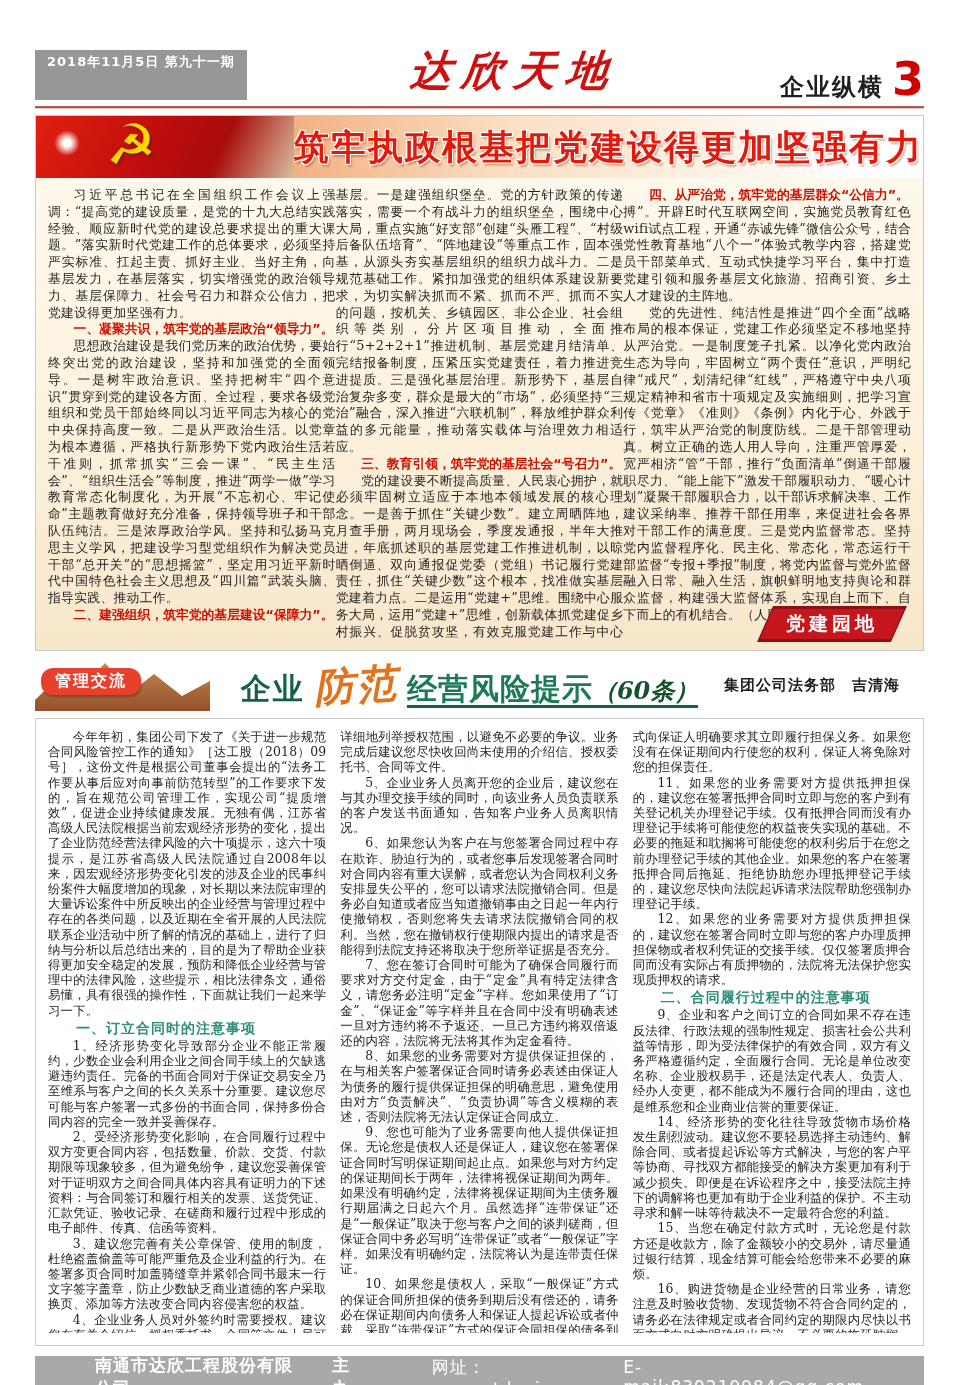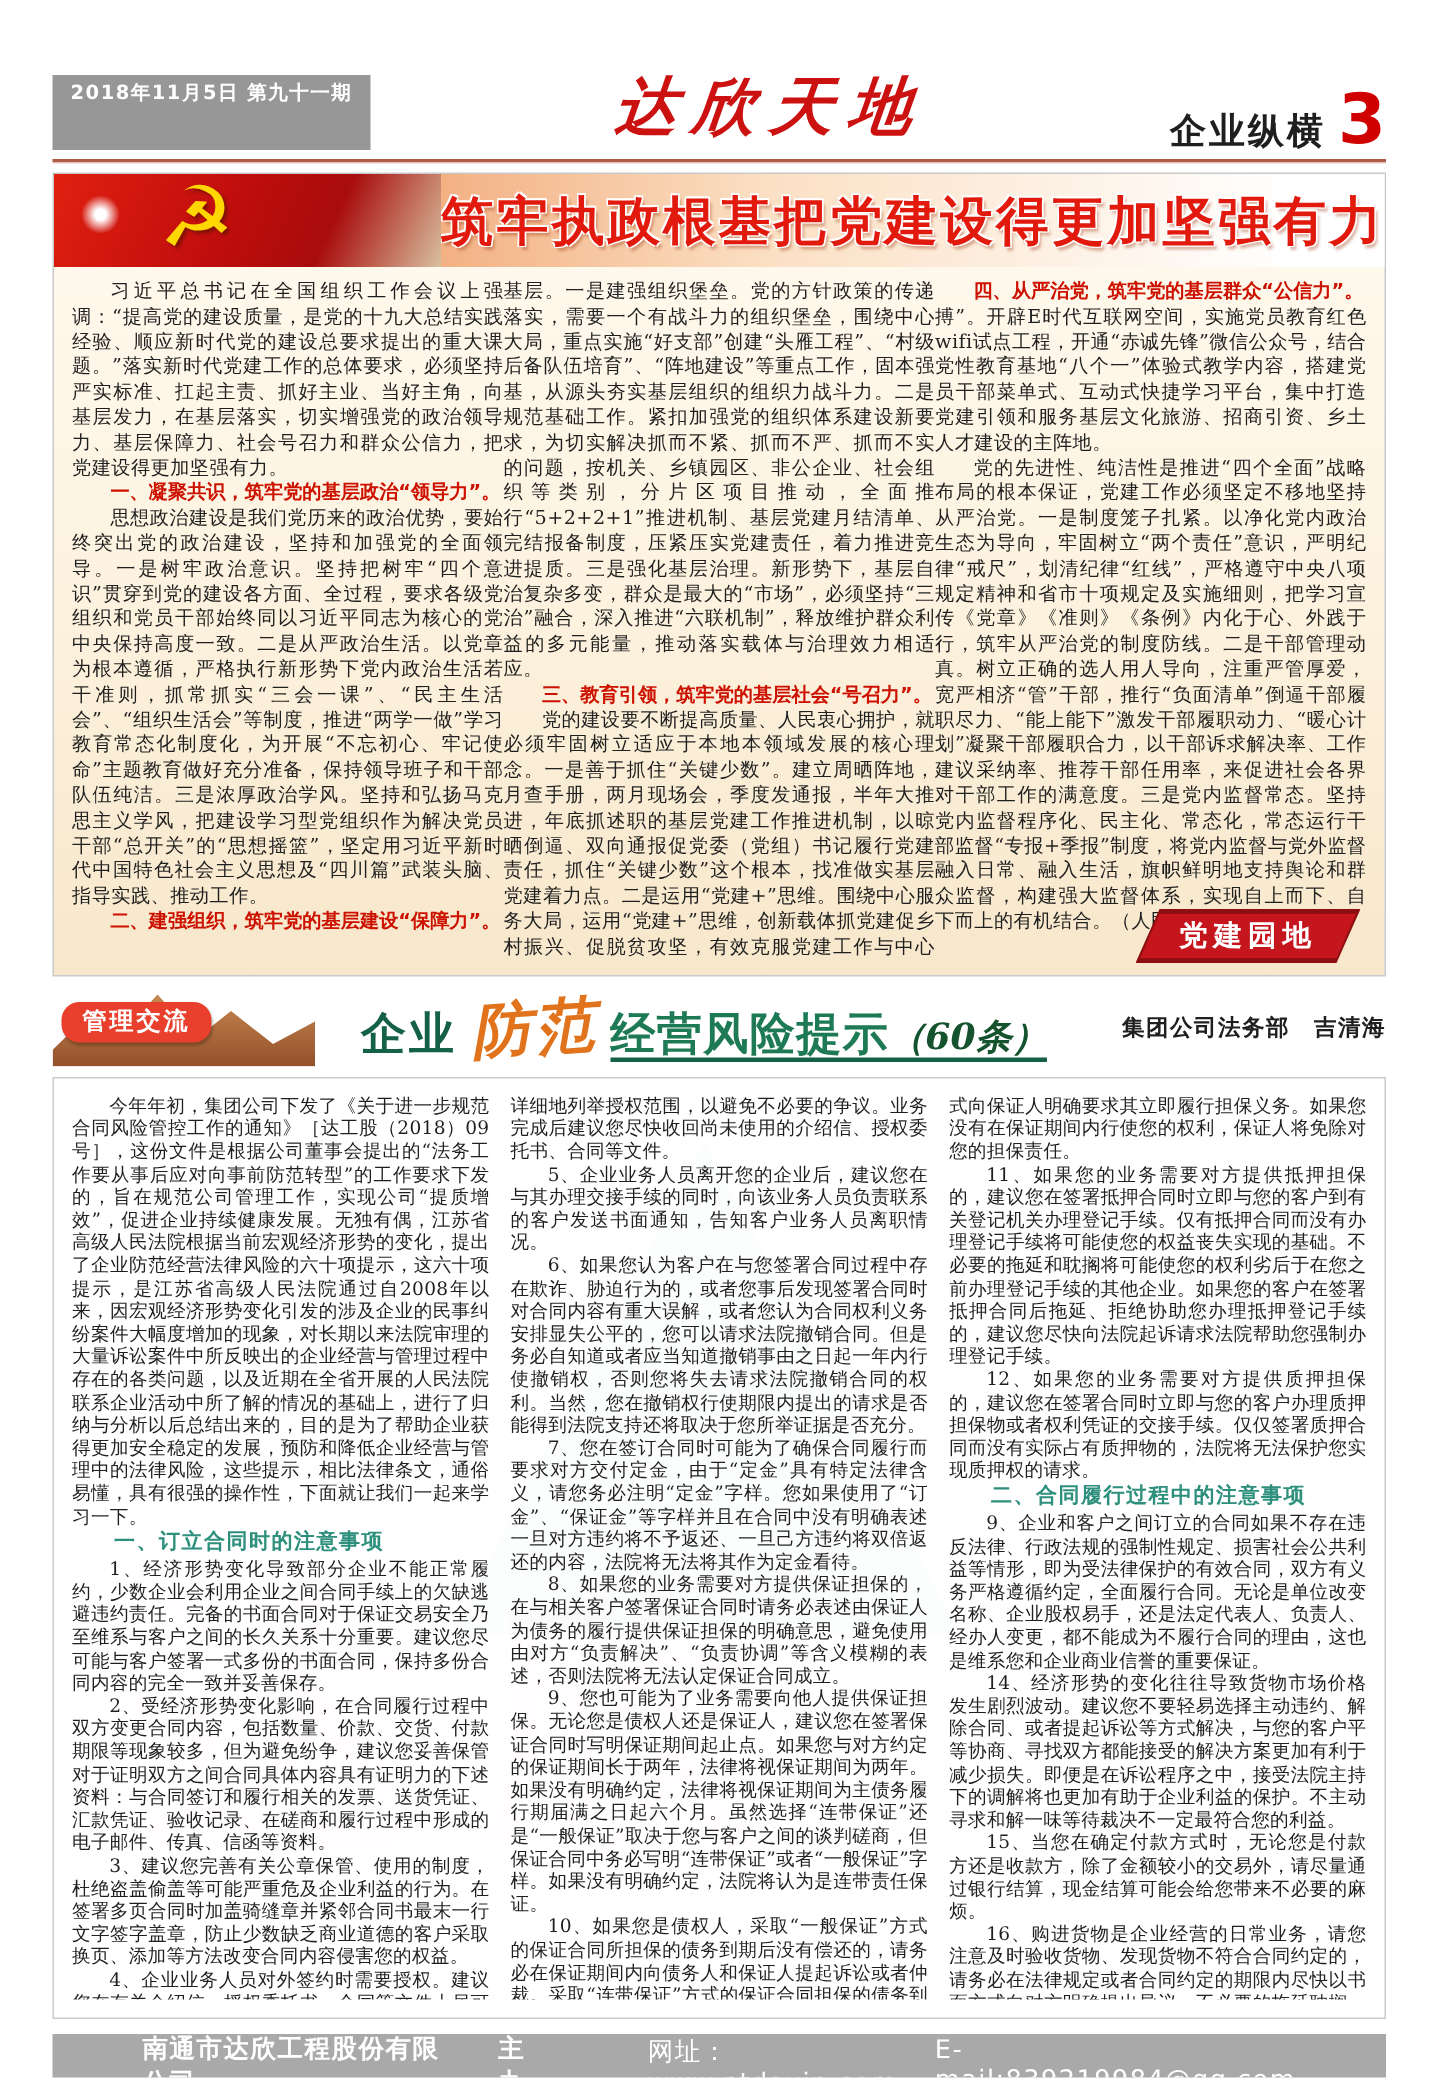--- a/index.html
+++ b/index.html
@@ -70,21 +70,21 @@
   .mgmt-label{position:absolute;left:6px;top:9px;background:#e8402c;color:#fff;
     font-size:16px;font-weight:bold;padding:3px 14px;border-radius:12px;
     font-family:"DejaVu Sans",sans-serif;letter-spacing:2px;box-shadow:1px 2px 2px rgba(0,0,0,.25);}
   .sec2-title{flex:1;text-align:center;white-space:nowrap;}
   .t-prefix{color:#156048;font-size:30px;font-weight:900;font-family:"DejaVu Sans",sans-serif;letter-spacing:2px;}
   .t-brush{color:var(--orange);font-size:40px;font-weight:900;font-style:italic;
     letter-spacing:2px;display:inline-block;transform:rotate(-4deg);margin:0 4px;}
   .t-underlined{border-bottom:3px solid #156048;padding-bottom:2px;}
   .t-main{color:#1e7a55;font-size:30px;font-weight:900;font-family:"DejaVu Sans",sans-serif;letter-spacing:1px;}
   .t-count{color:#14532d;font-size:24px;font-weight:bold;font-style:italic;}
-  .sec2-byline{flex:none;width:200px;text-align:right;font-size:15px;font-weight:bold;
+  .sec2-byline{flex:none;width:200px;text-align:left;font-size:15px;font-weight:bold;
     font-family:"DejaVu Sans",sans-serif;letter-spacing:1px;}
 
   
   .art2{position:relative;z-index:1;margin-top:4px;border:1px solid #cccccc;background:rgba(255,255,255,0.75);
     height:628px;padding:10px 12px;}
   .art2 .cols{padding:0;gap:14px;}
   .art2 .col{flex:1;height:604px;overflow:hidden;}
   .art2 .para{font-size:12.4px;line-height:15.2px;letter-spacing:0.2px;}
   .art2 .para.head{color:var(--teal-head);font-weight:bold;font-size:14px;
     line-height:20px;font-family:"DejaVu Sans",sans-serif;letter-spacing:1px;}

